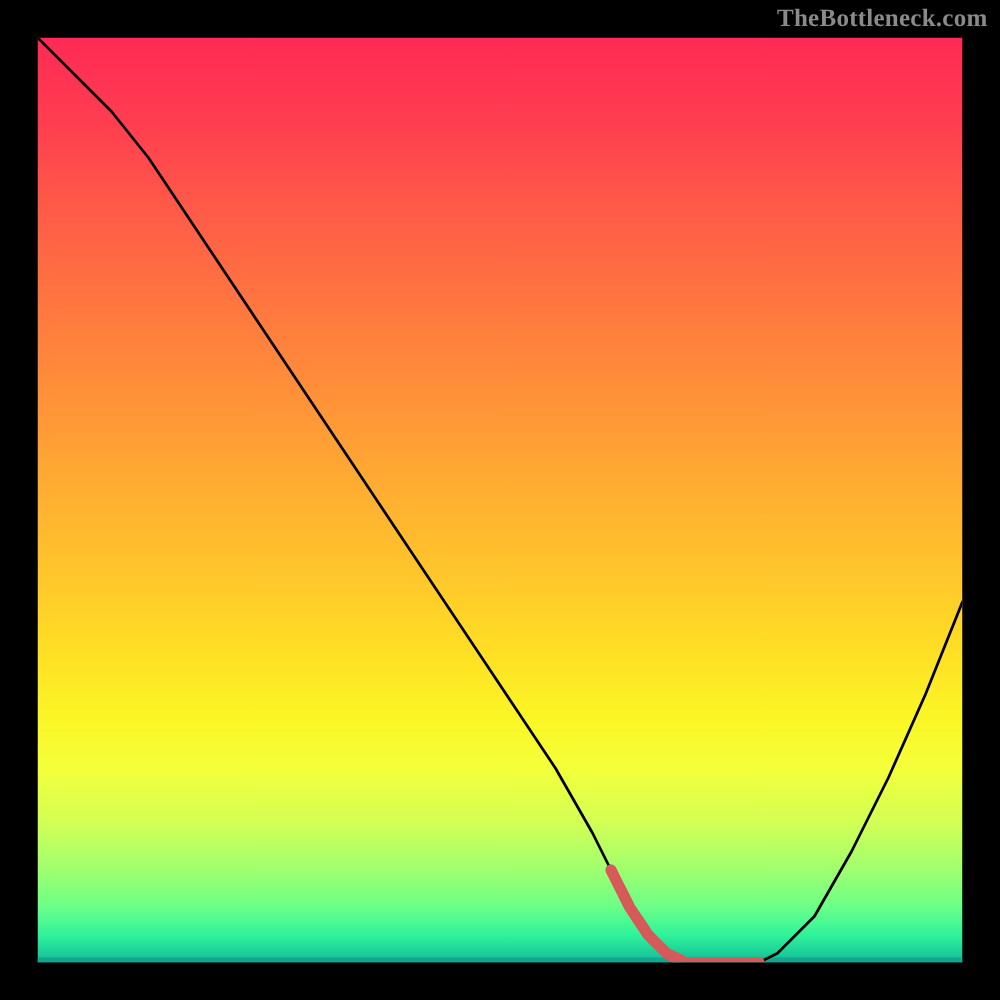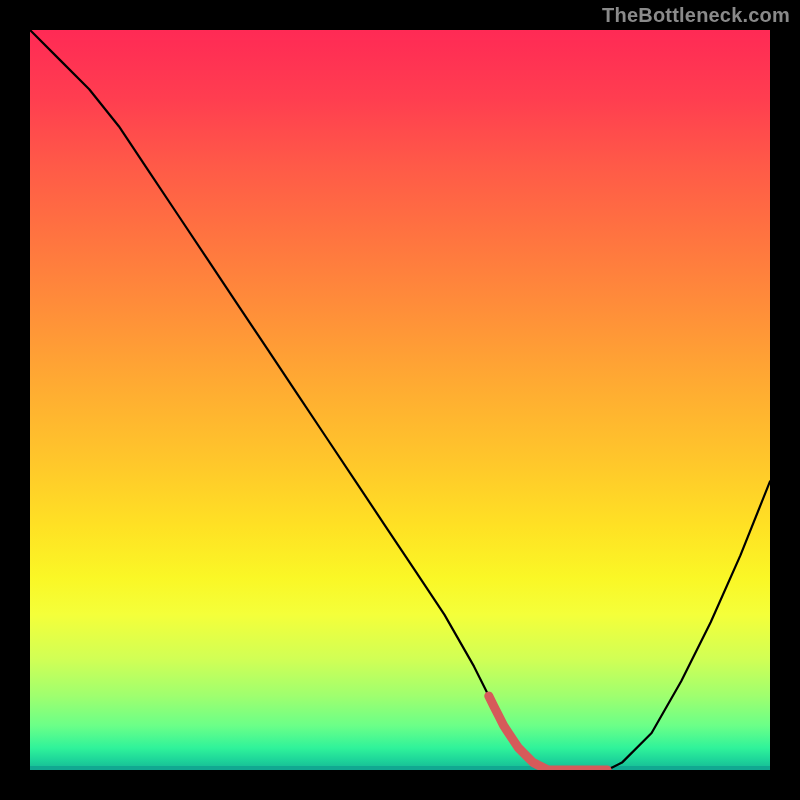--- a/index.html
+++ b/index.html
@@ -14,21 +14,21 @@
     position: relative;
     width: 800px;
     height: 800px;
     background: #000000;
   }
   .attribution {
     position: absolute;
     top: 4px;
     right: 10px;
     color: #8a8a8a;
-    font-family: Liberation Sans, sans-serif;
+    font-family: Liberation Serif, serif;
     font-size: 20px;
     font-weight: 600;
     letter-spacing: 0.2px;
   }
   .plot-area {
     position: absolute;
     left: 30px;
     top: 30px;
     width: 740px;
     height: 740px;

